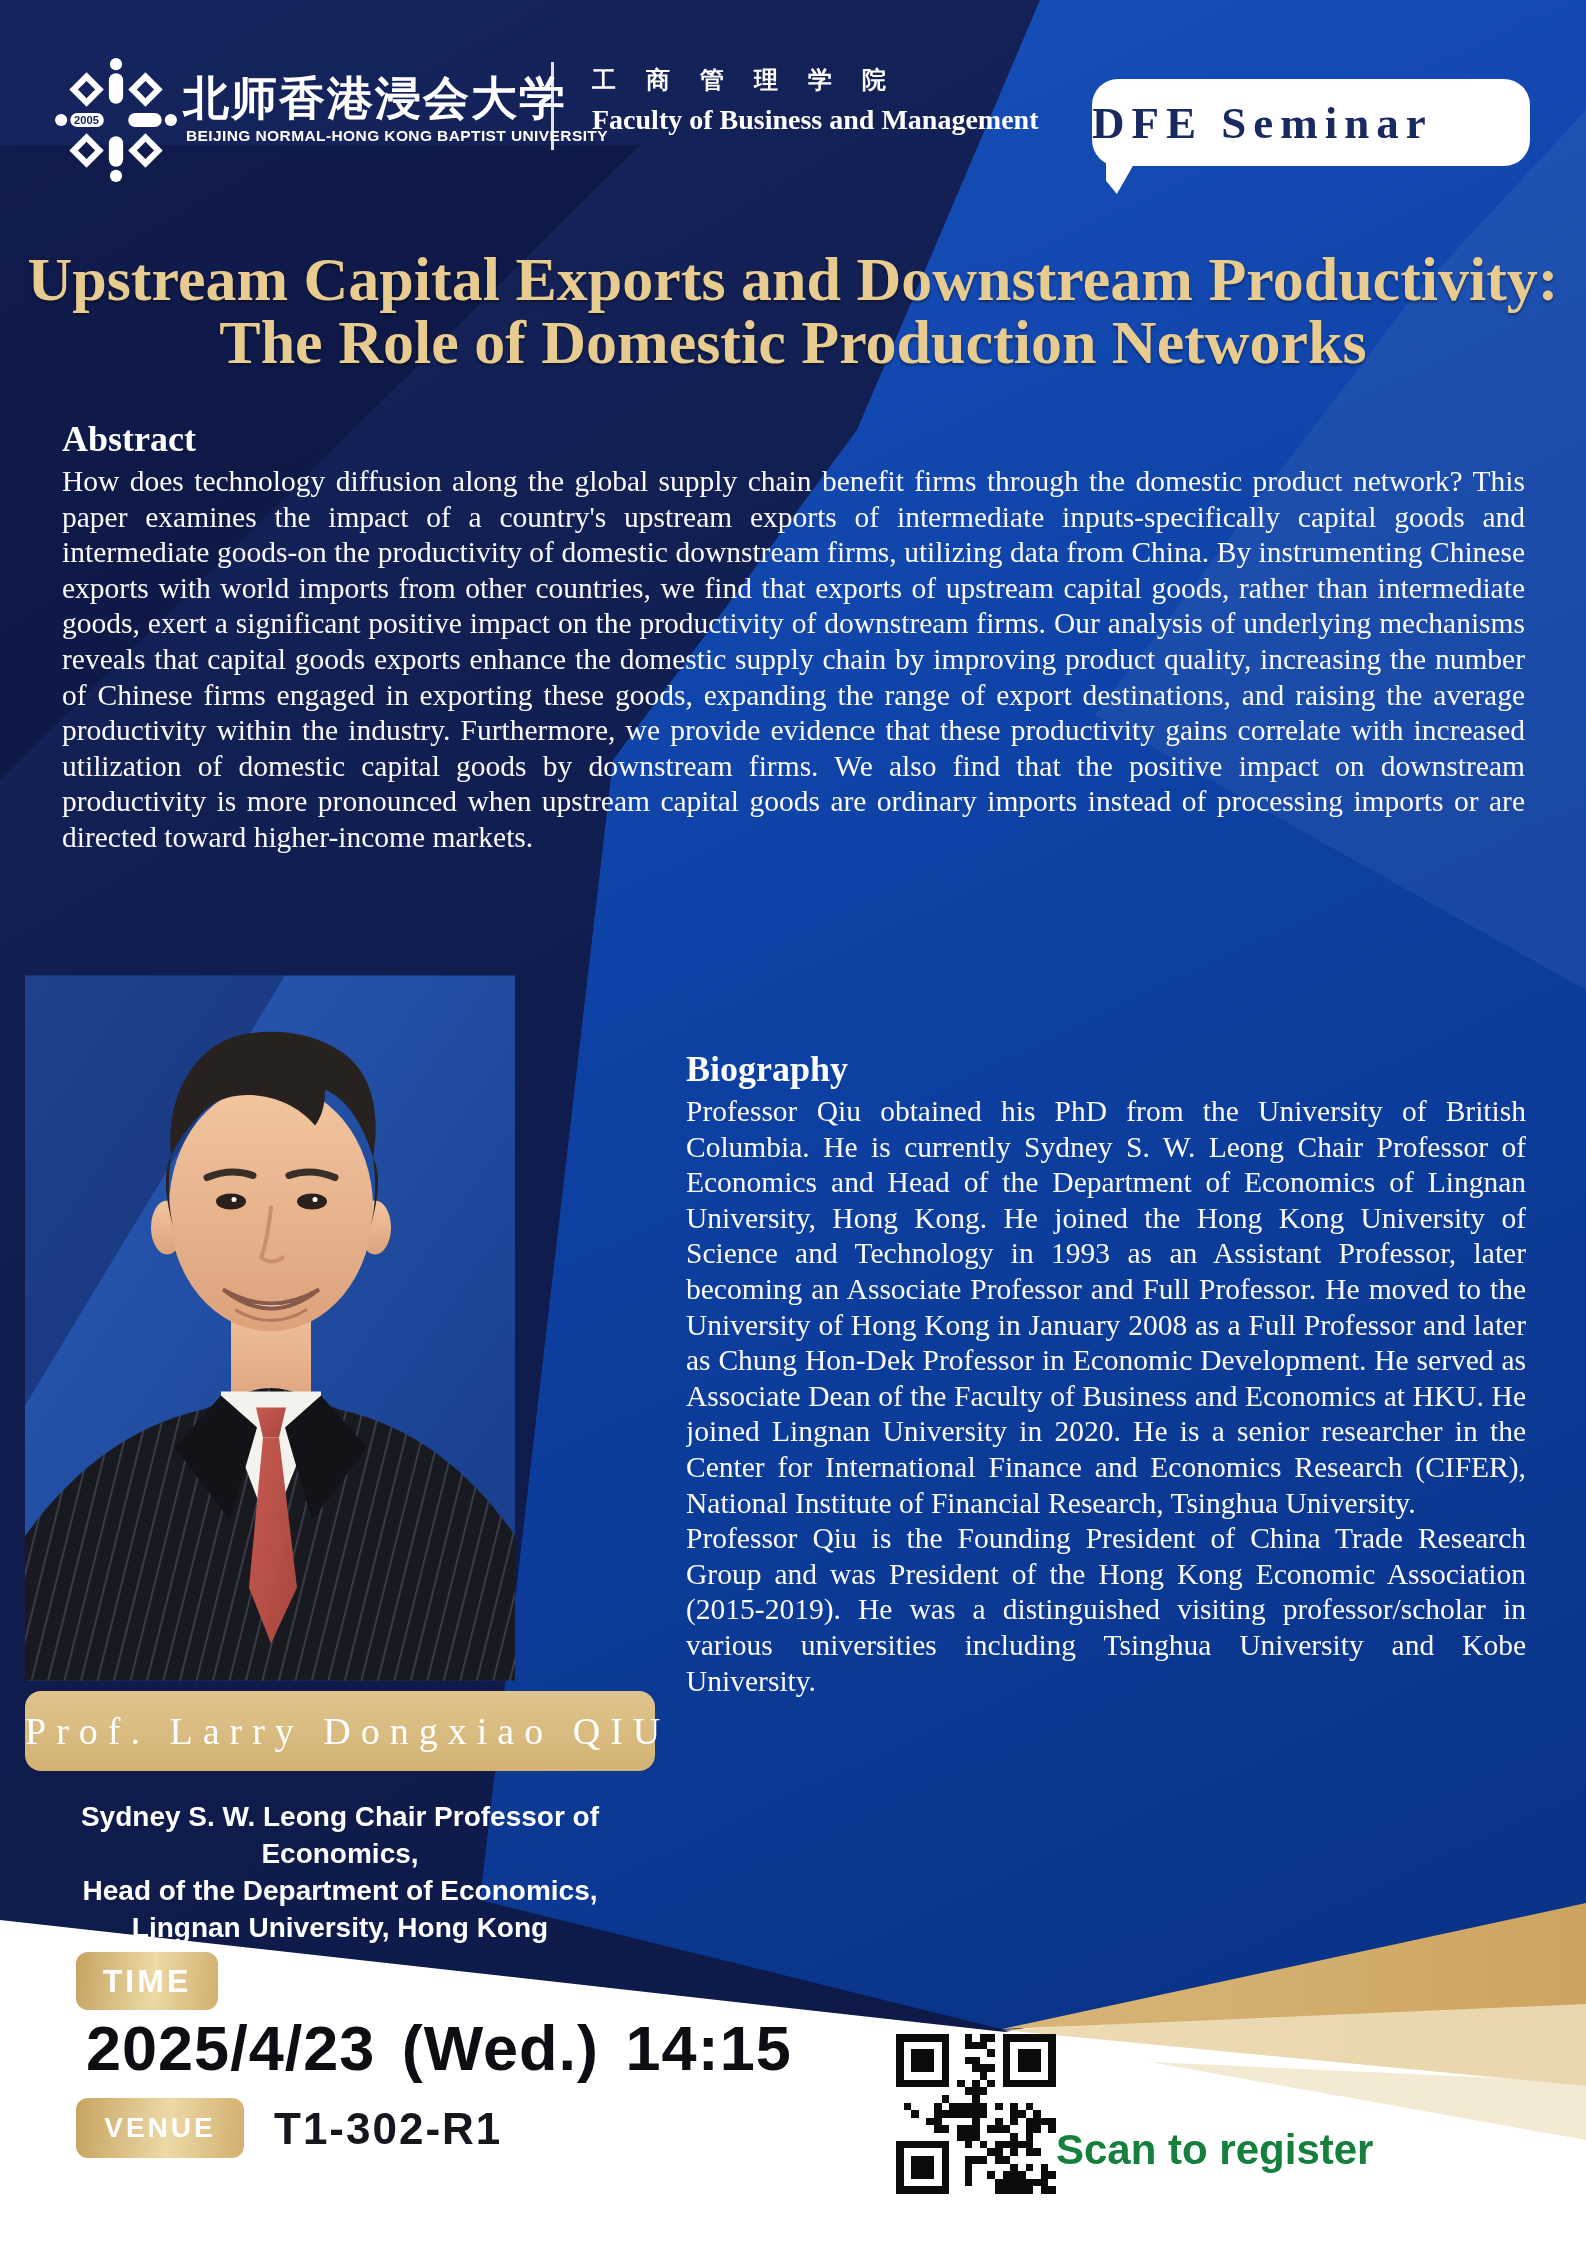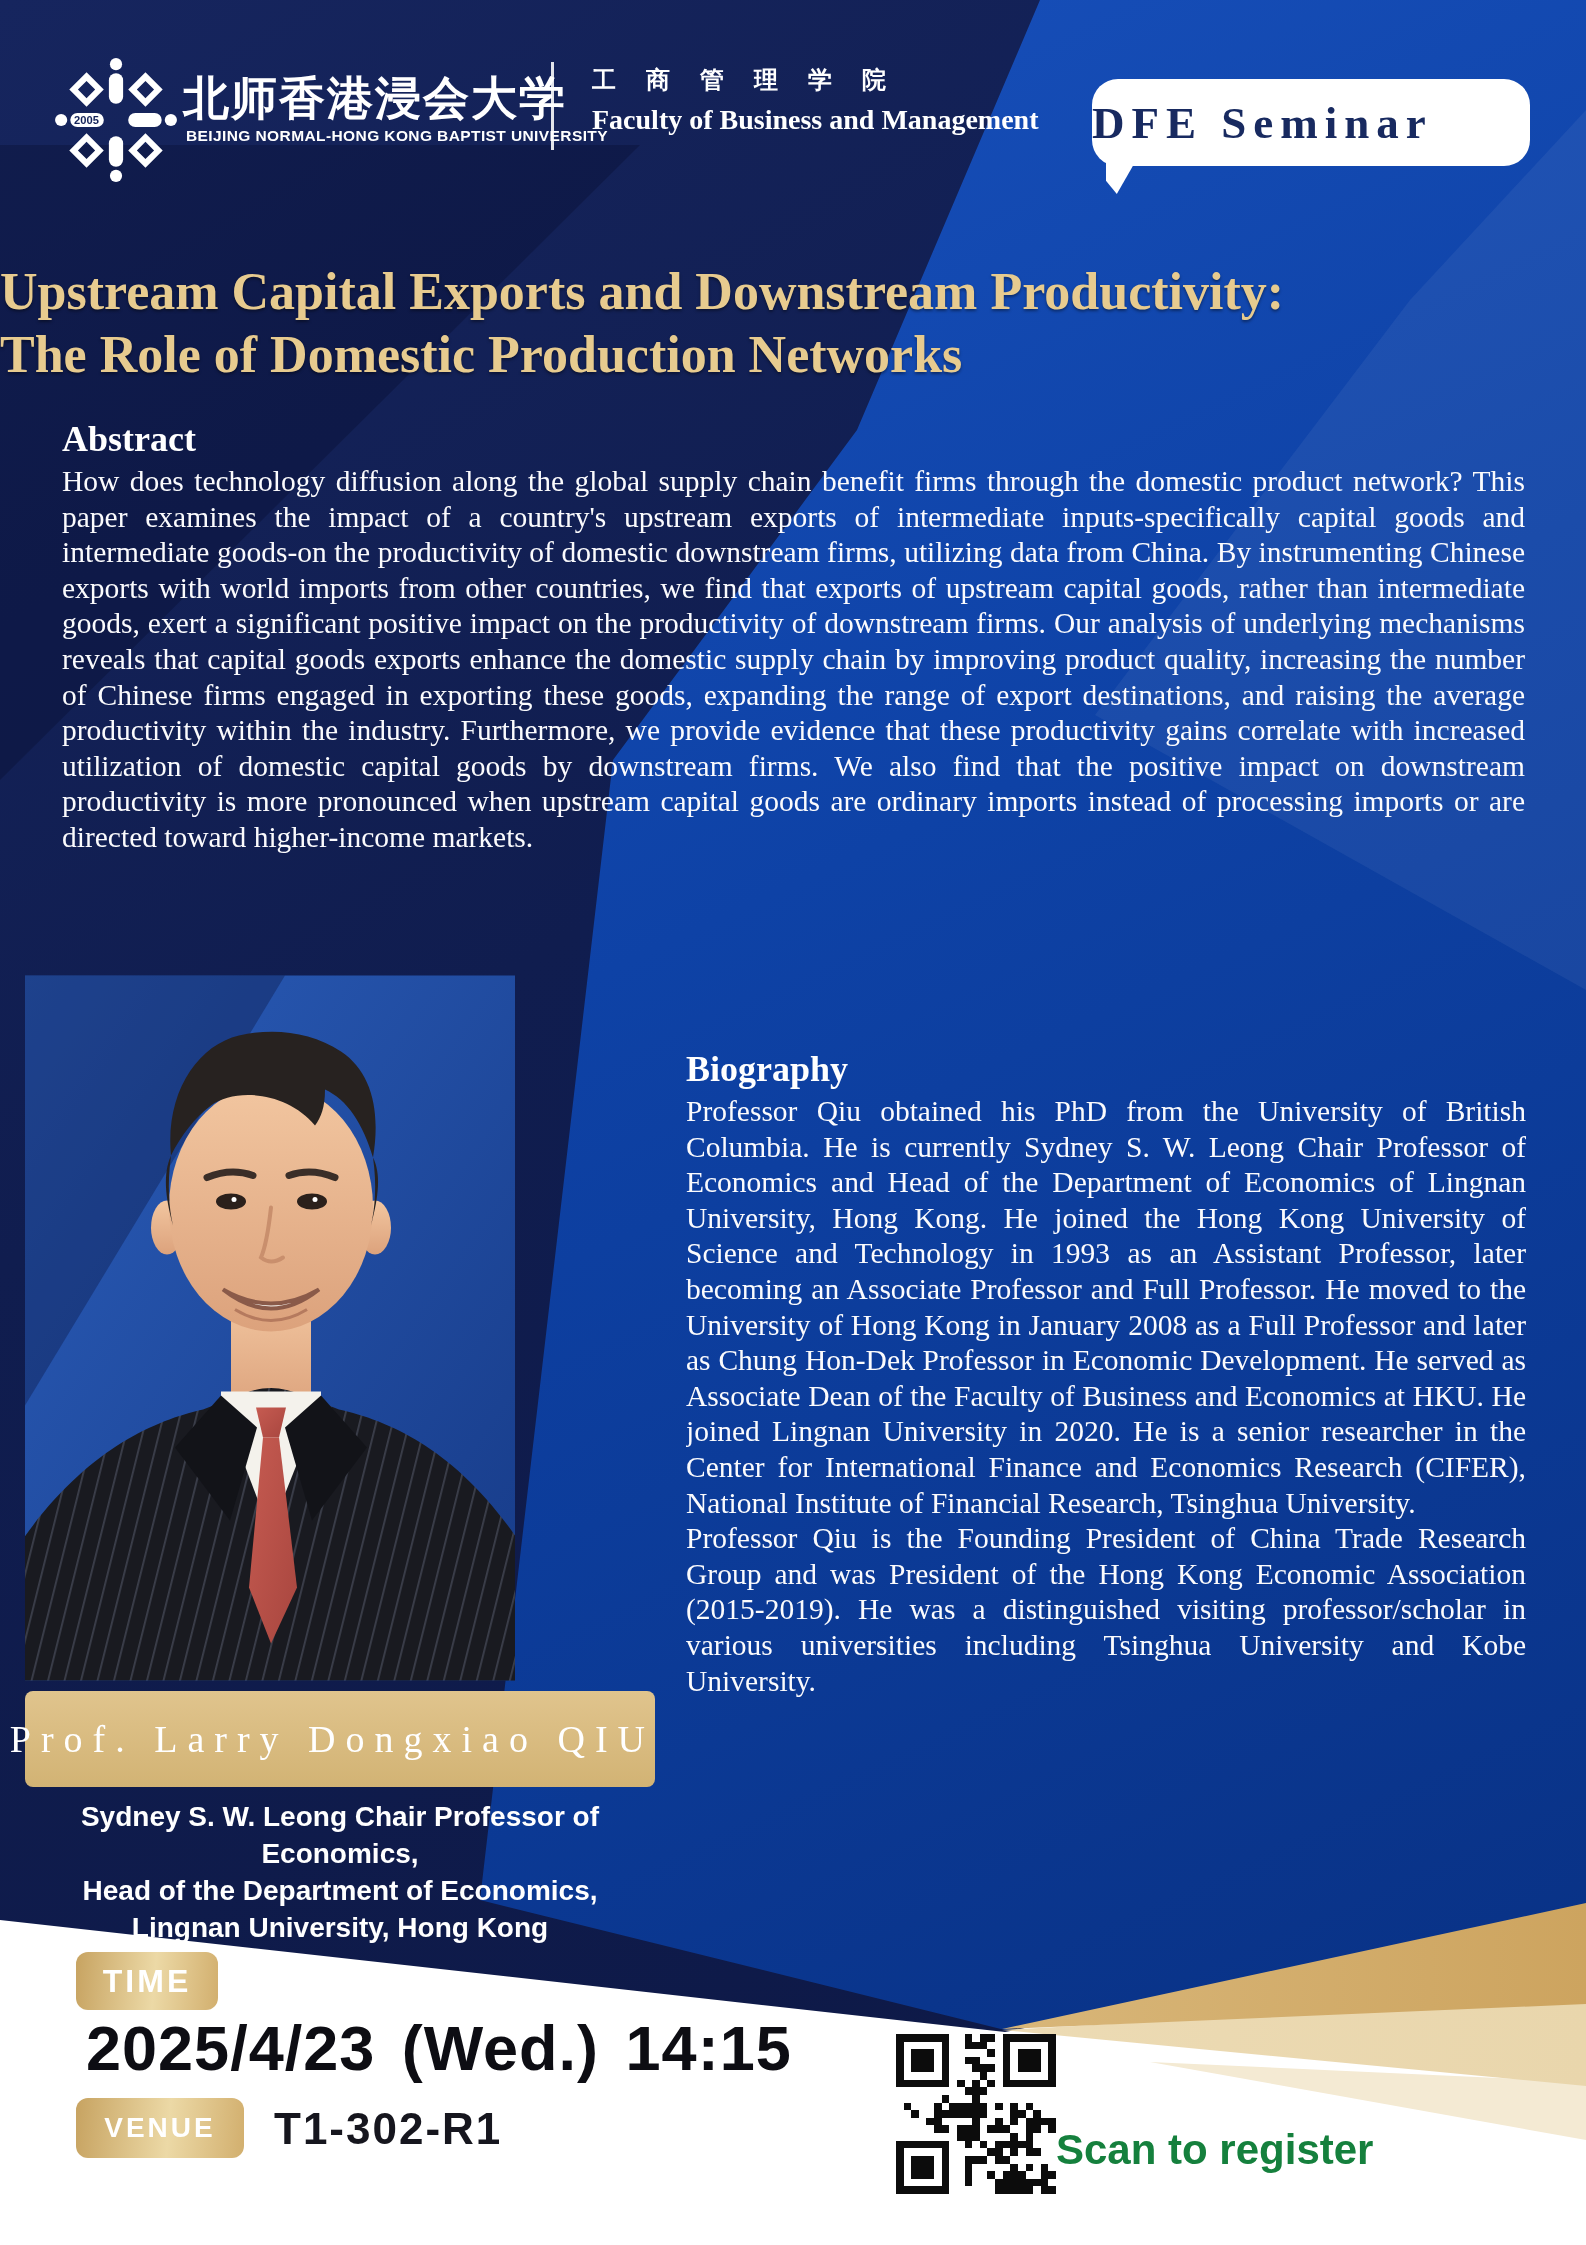--- a/index.html
+++ b/index.html
@@ -41,32 +41,32 @@
     font-size:24px;color:#fff;letter-spacing:30px;white-space:nowrap;}
   .fac-en{left:592px;top:104px;font-family:"Liberation Serif",serif;font-weight:700;
     font-size:28px;color:#fff;white-space:nowrap;}
   .bubble-tail{left:1106px;top:150px;width:36px;height:44px;background:#fff;
     clip-path:polygon(0 0,100% 0,30% 100%,0 70%);}
   .bubble{left:1092px;top:79px;width:438px;height:87px;background:#fff;border-radius:26px;
     display:flex;align-items:center;}
   .bubble-text{font-family:"Liberation Serif",serif;font-size:45px;font-weight:600;
     color:#182a60;letter-spacing:7px;white-space:nowrap;}
   
-  .title{left:0;right:0;top:248px;color:#e7cb8f;
-    font-size:52px;line-height:63px;font-weight:600;
-    text-shadow:0 2px 3px rgba(0,0,0,0.4);margin-top:12px;}
+  .title{left:0;right:0;top:248px;text-align:center;color:#e7cb8f;
+    font-size:62px;line-height:63px;font-weight:600;
+    text-shadow:0 2px 3px rgba(0,0,0,0.4);}
   
   .abs-h{left:62px;top:418px;font-size:36px;font-weight:600;color:#ffffff;}
   .abs-b{left:62px;top:464px;width:1463px;height:472px;overflow:hidden;
     font-size:29.5px;line-height:35.6px;color:#fbfbfd;text-align:justify;}
   
   .photo{left:25px;top:975px;width:490px;height:706px;overflow:hidden;}
-  .name-badge{left:25px;top:1691px;width:630px;height:96px;border-radius:8px;
+  .name-badge{left:25px;top:1691px;width:630px;height:80px;border-radius:16px;
     background:linear-gradient(180deg,#e0c48d,#d2b374);
-    display:flex;align-items:center;justify-content:flex-end;}
+    display:flex;align-items:center;justify-content:flex-start;}
   .name-badge-text{font-size:38px;color:#ffffff;letter-spacing:10px;white-space:nowrap;}
   .cred{left:25px;top:1798px;width:630px;text-align:center;
     font-family:"Liberation Sans",sans-serif;font-weight:700;
     font-size:28px;line-height:37px;color:#ffffff;}
   
   .bio-h{left:686px;top:1048px;font-size:36px;font-weight:600;color:#ffffff;}
   .bio-b{left:686px;top:1094px;width:840px;height:762px;overflow:hidden;
     font-size:29.5px;line-height:35.6px;color:#fbfbfd;text-align:justify;}
   .bio-b p{margin:0;}
   

